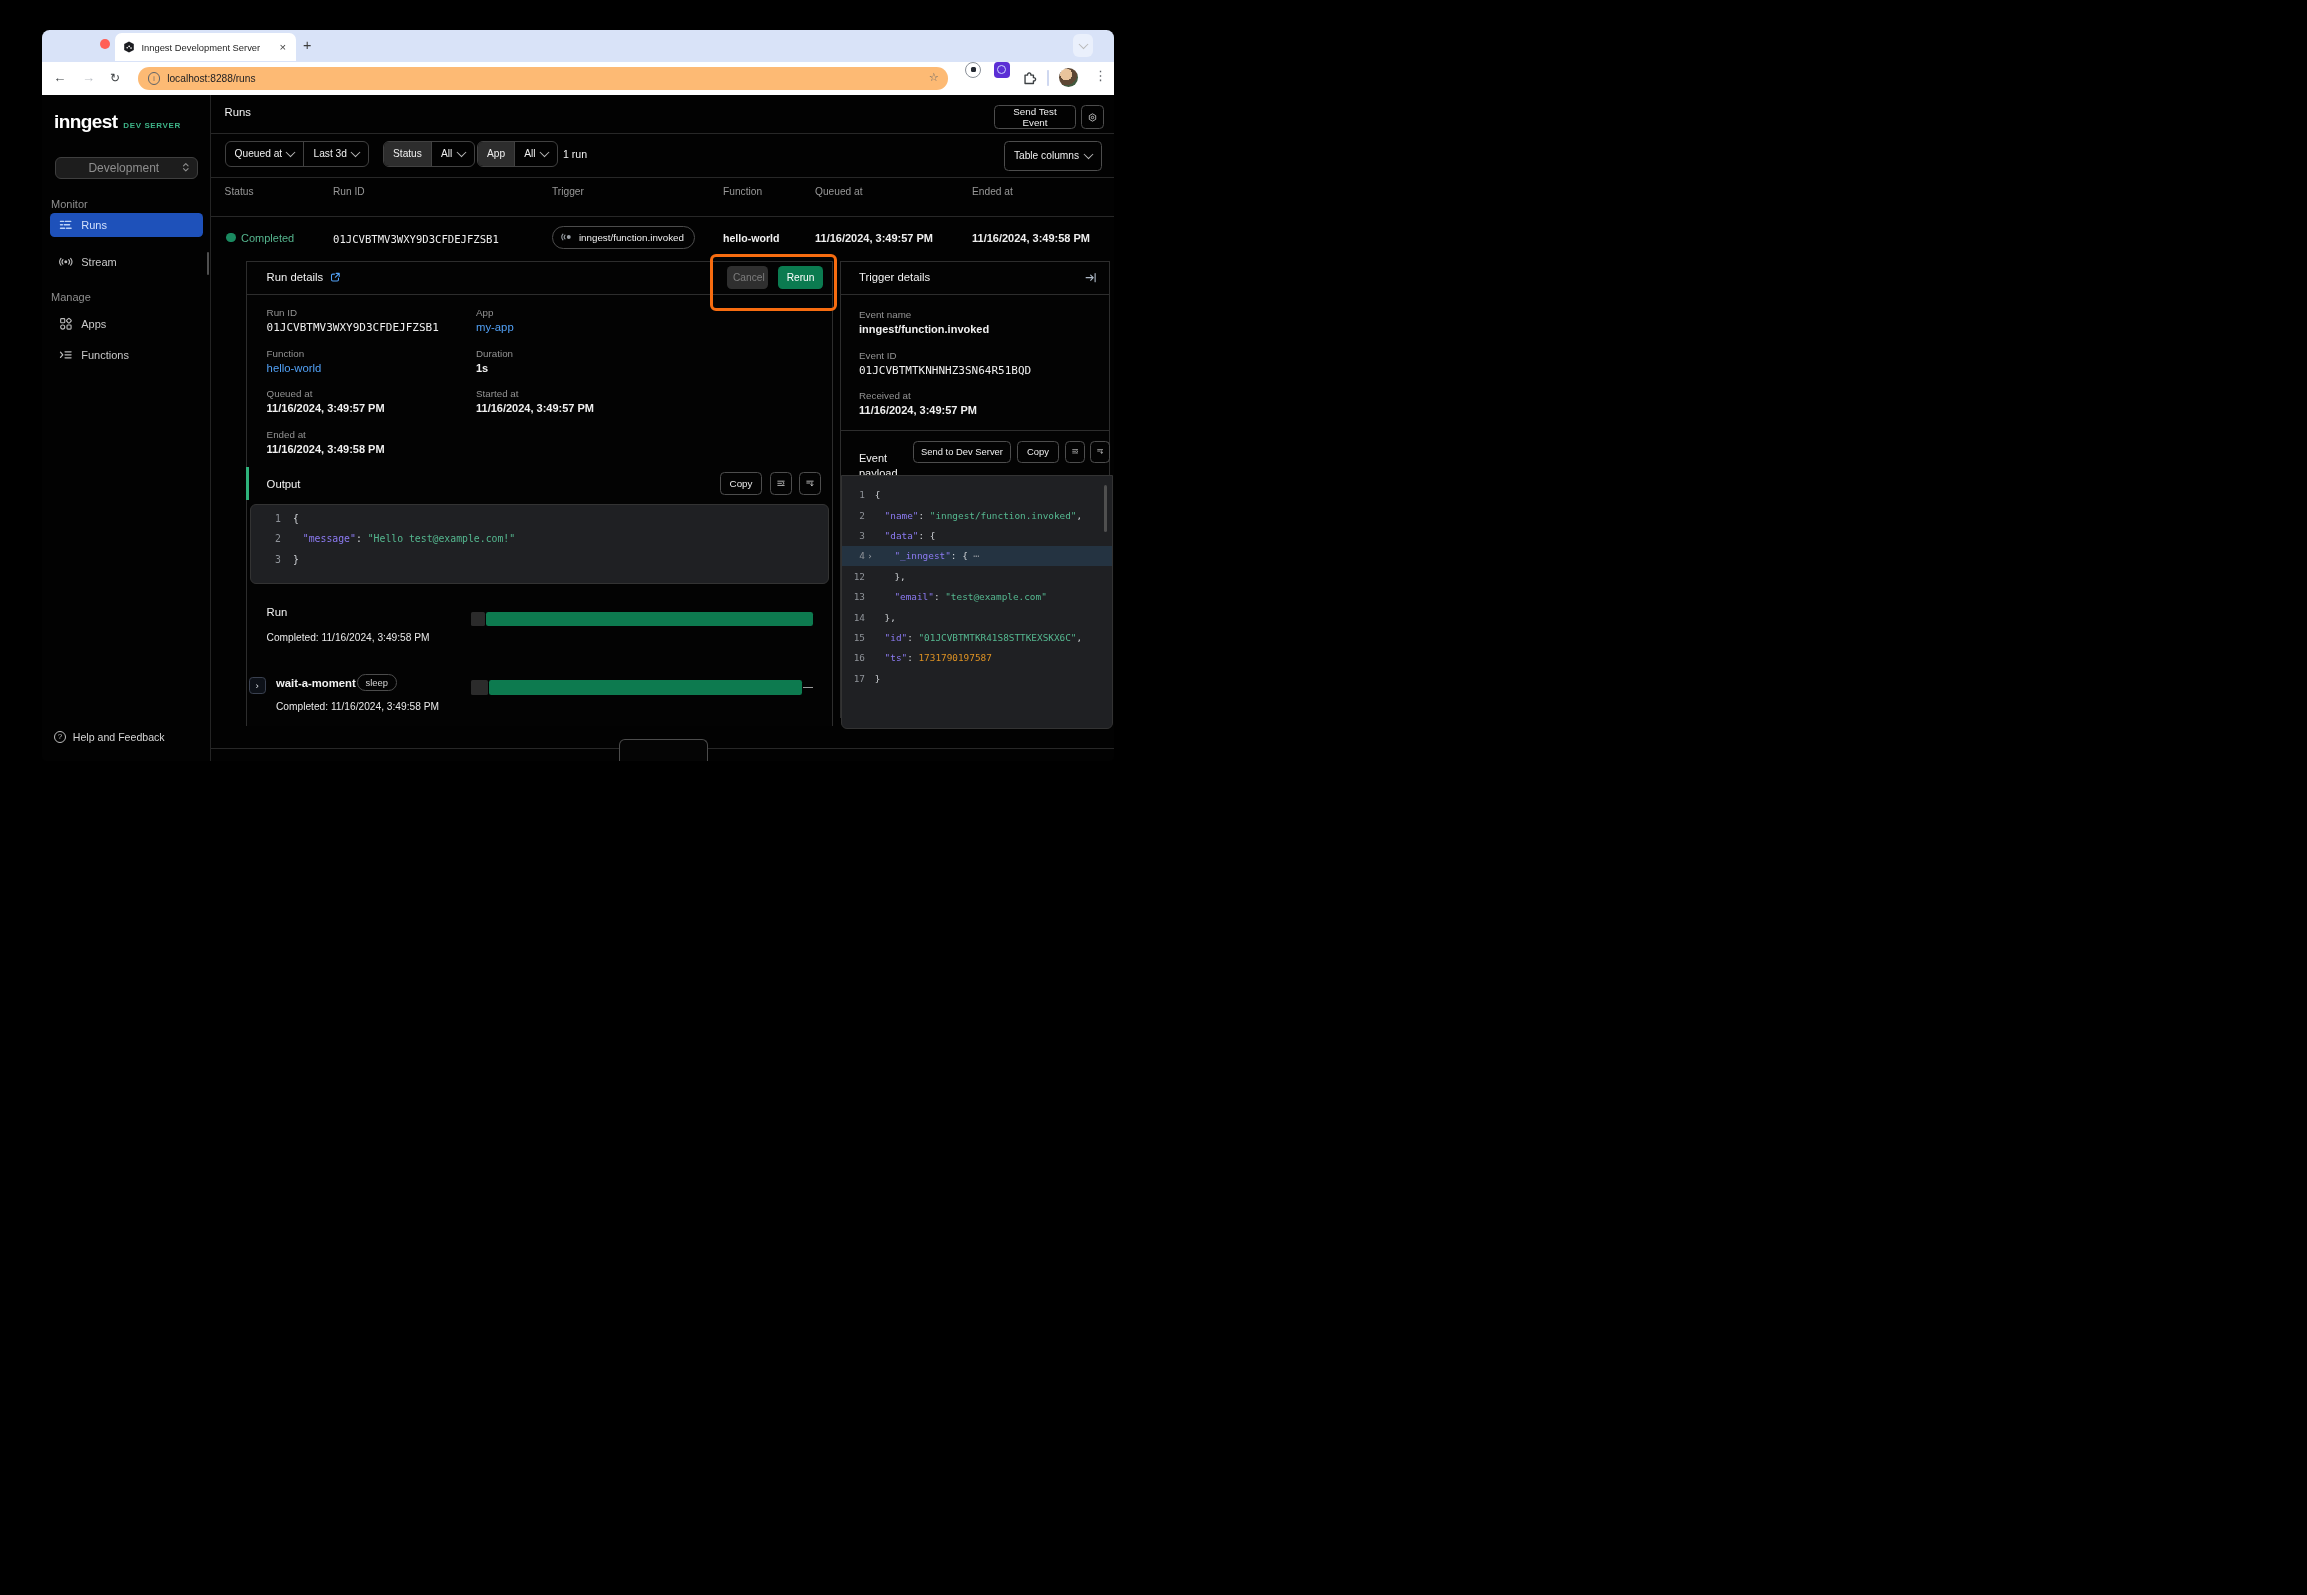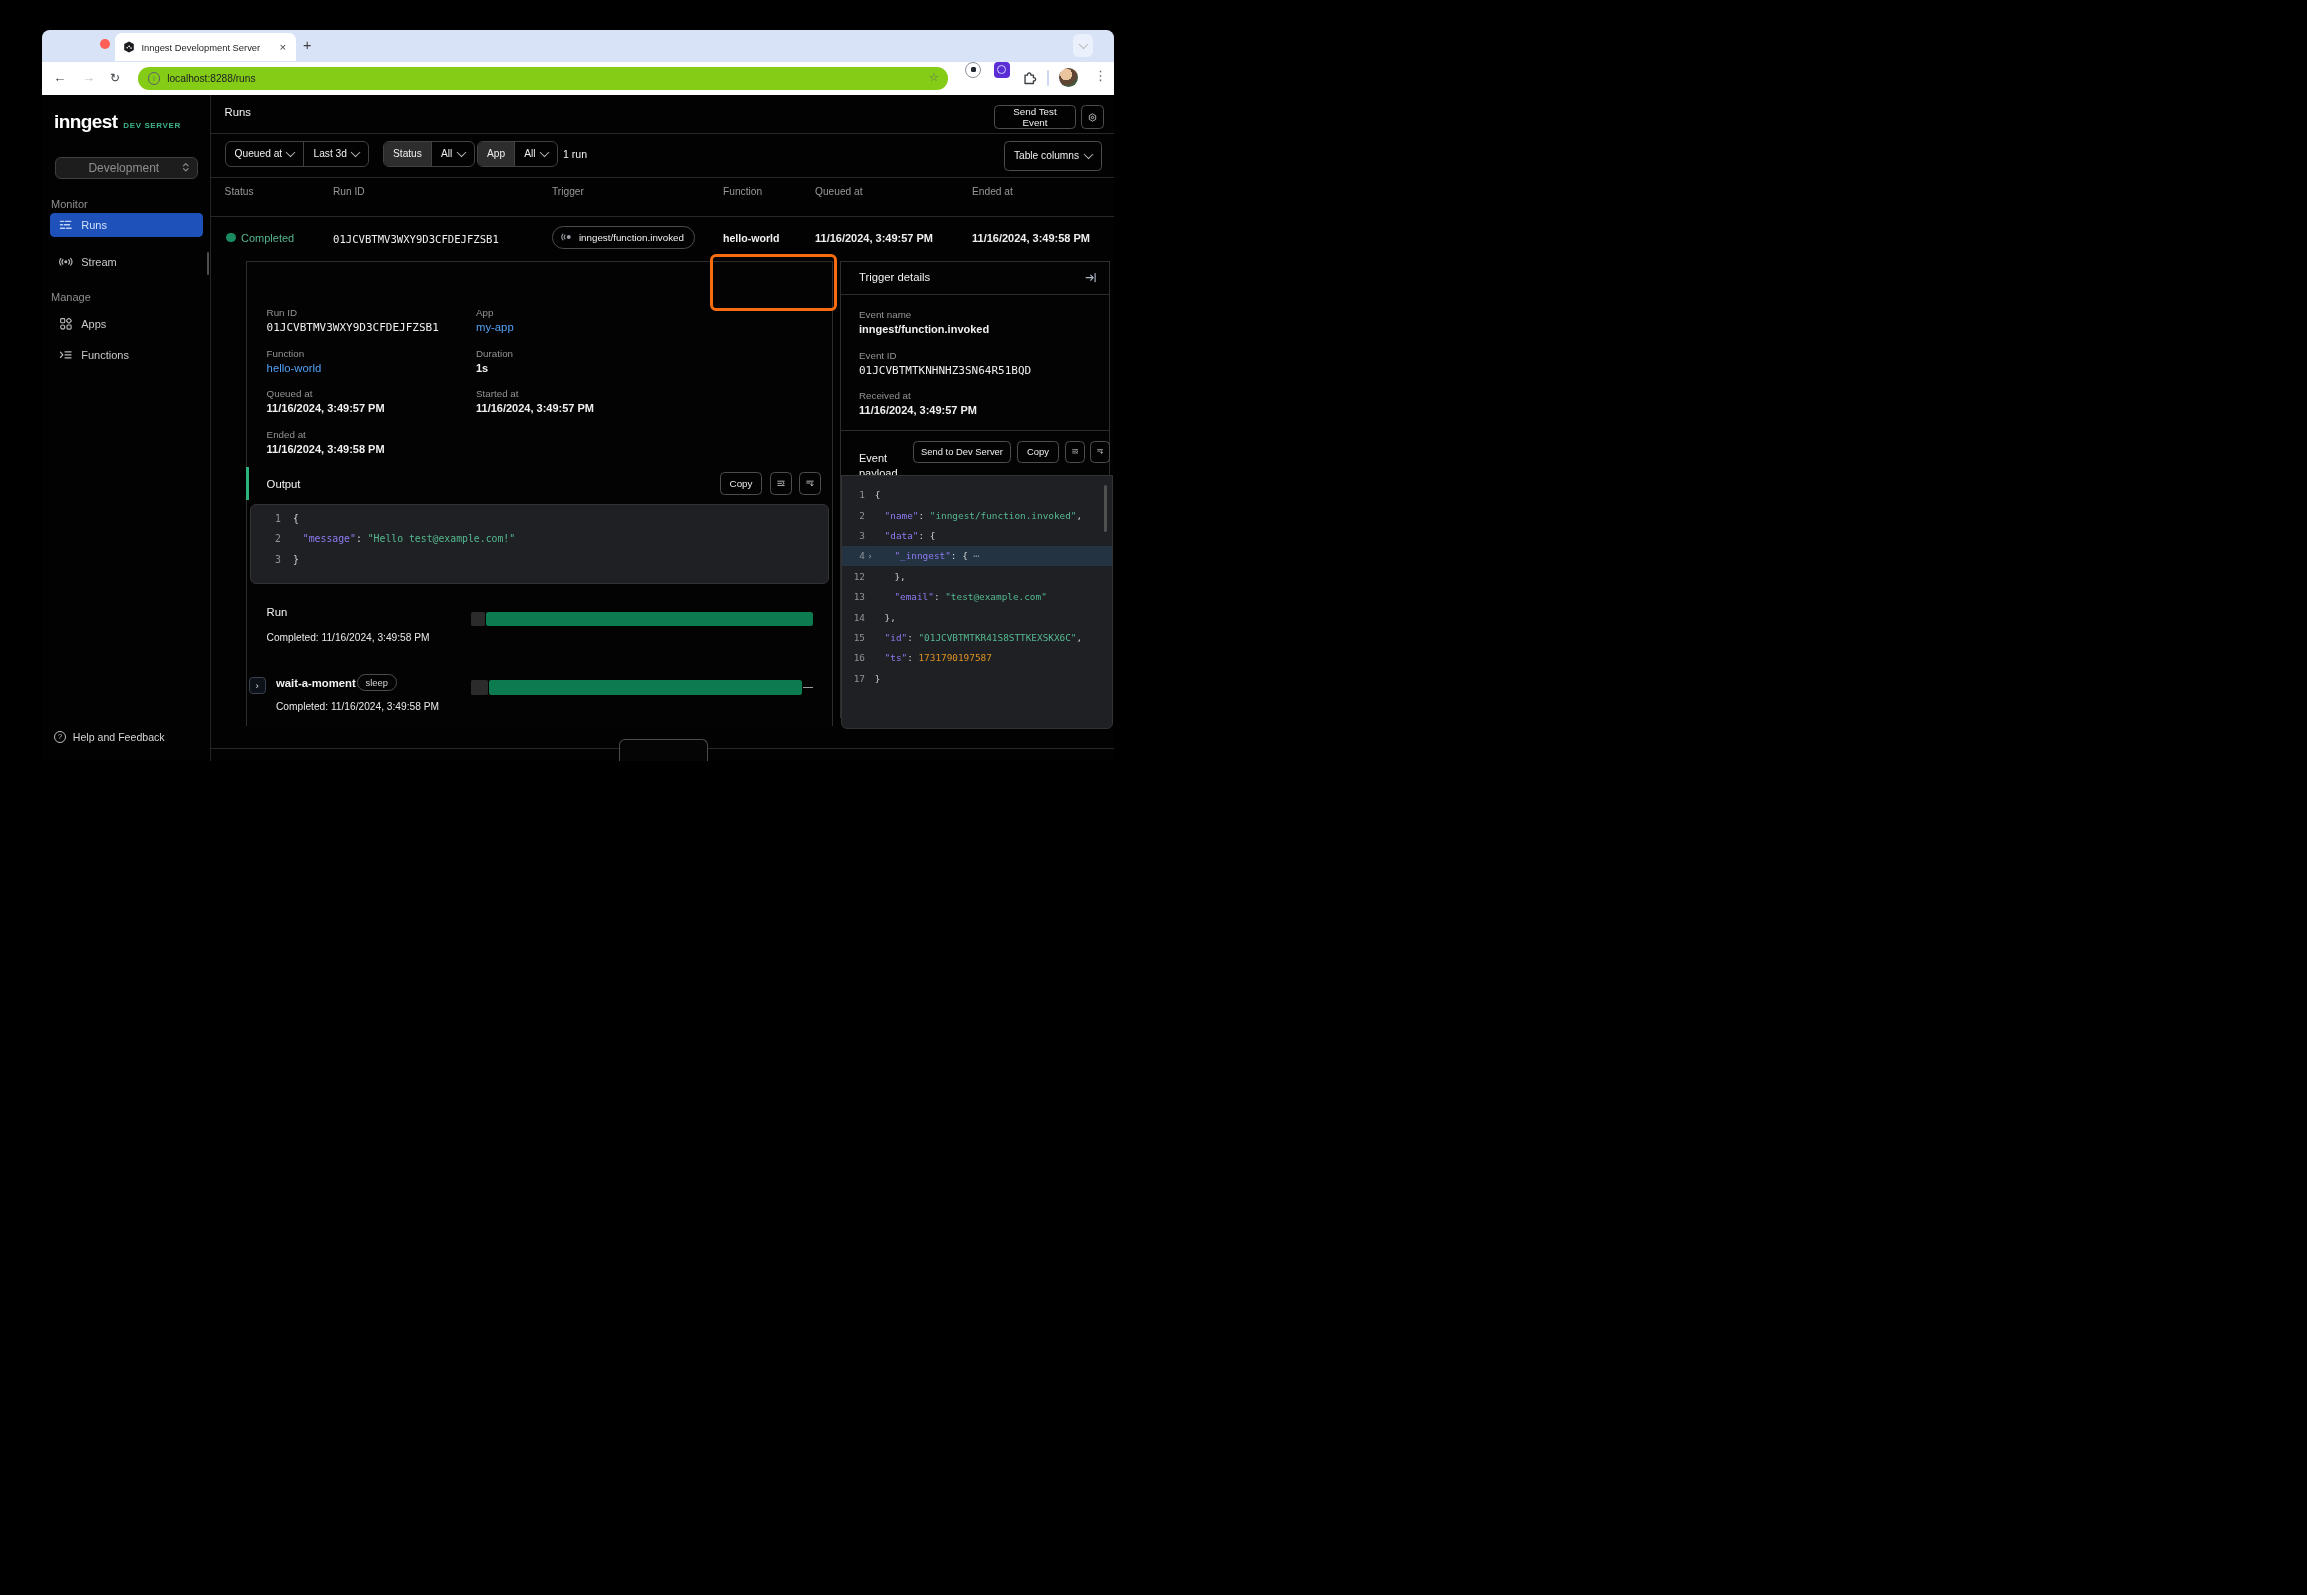--- a/index.html
+++ b/index.html
@@ -12,21 +12,21 @@
   .tl.r{left:58px;background:#ff5f57}.tl.y{left:73px;background:#febc2e}.tl.g{left:87px;background:#28c840}
   .tab{position:absolute;left:73px;top:3.8px;width:181px;height:28px;background:#fff;border-radius:6.8px 6.8px 0 0;display:flex;align-items:center;padding:0 7.6px;box-sizing:border-box;}
   .tab-title{font-size:9.4px;color:#1f1f1f;margin-left:6.8px;white-space:nowrap;flex:1;}
   .tab-close{font-size:11.3px;color:#444;padding:0 2.3px;cursor:default;}
   .newtab{position:absolute;left:261px;top:8.3px;font-size:14.4px;color:#3c3c3c;line-height:15px;}
   .tabchev{position:absolute;right:21px;top:4.5px;width:19.6px;height:23.4px;background:#eaf0fc;border-radius:6px;display:flex;align-items:center;justify-content:center;color:#3c4043;font-size:9.8px;}
   
   .toolbar{position:absolute;left:0;top:32px;right:0;height:33px;background:#fff;}
   .nav-ic{position:absolute;top:8.3px;font-size:13px;color:#3c4043;line-height:16.6px;}
   .nav-ic.back{left:11.3px}.nav-ic.fwd{left:40px;color:#b9bdc4}.nav-ic.reload{left:68px;font-size:12px}
-  .omnibox{position:absolute;left:96px;top:5.3px;width:810px;height:23px;background:#84cc16;border-radius:11.3px;display:flex;align-items:center;}
+  .omnibox{position:absolute;left:96px;top:5.3px;width:810px;height:23px;background:#fdba74;border-radius:11.3px;display:flex;align-items:center;}
   .info-ic{width:10.6px;height:10.6px;border:1.1px solid #5f6368;border-radius:50%;margin:0 6.8px 0 9.8px;color:#5f6368;font-size:6.8px;display:flex;align-items:center;justify-content:center;font-style:normal;}
   .url{font-size:10.2px;color:#202124;}
   .star{position:absolute;right:9px;top:4.5px;font-size:11.3px;color:#5f6368;}
   .ext{position:absolute;top:7.6px;}
   .onepw{left:923px;width:16px;height:16px;border:1.8px solid #8a9098;border-radius:50%;box-sizing:border-box;position:absolute;}
   .onepw:after{content:"";position:absolute;left:4.5px;top:4.5px;width:5.3px;height:4.5px;background:#262b33;border-radius:1.5px;}
   .pext{left:952px;width:16px;height:16px;background:#5b2ed5;border-radius:3.8px;position:absolute;}
   .pext:after{content:"";position:absolute;left:3.4px;top:3.4px;width:9px;height:9px;border:1.2px solid #cdd6ff;border-radius:50%;box-sizing:border-box;}
   .puzzle{left:980px;position:absolute;color:#5f6368;}
   .sep{position:absolute;left:1005px;top:8.3px;width:1.5px;height:16.6px;background:#cfd8f0;border-radius:0.8px;}
@@ -311,20 +311,33 @@
               </g>
               <circle cx="10.2" cy="8" r="2.6" fill="#9aa0a6"></circle>
             </svg>
         <span>inngest/function.invoked</span>
       </span>
       <span class="rt" style="left:512px;color:#f0f0f0;font-weight:600">hello-world</span>
       <span class="rt datecell" style="left:604px">11/16/2024, 3:49:57 PM</span>
       <span class="rt datecell" style="left:761px">11/16/2024, 3:49:58 PM</span>
 
       <section class="card card-l">
+        <div class="card-head">
+          <span class="card-title">
+            <span>Run details</span>
+            <svg width="10.6" height="10.6" viewBox="0 0 14 14">
+                  <g stroke="#52a1f6" stroke-width="1.4" fill="none" stroke-linecap="round" stroke-linejoin="round">
+                    <path d="M6,2.8 H3.6 A1.6,1.6 0 0 0 2,4.4 V10.4 A1.6,1.6 0 0 0 3.6,12 H9.6 A1.6,1.6 0 0 0 11.2,10.4 V8"></path>
+                    <path d="M8,1.8 H12.2 V6 M12.2,1.8 L7,7"></path>
+                  </g>
+                </svg>
+          </span>
+          <button class="cl-cancel">Cancel</button>
+          <button class="cl-rerun">Rerun</button>
+        </div>
 
         <div class="field" style="left:19.6px;top:45px">
           <div class="lab">Run ID</div>
           <div class="val mono">01JCVBTMV3WXY9D3CFDEJFZSB1</div>
         </div>
         <div class="field" style="left:229px;top:45px">
           <div class="lab">App</div>
           <div class="val link">my-app</div>
         </div>
         <div class="field" style="left:19.6px;top:86px">

